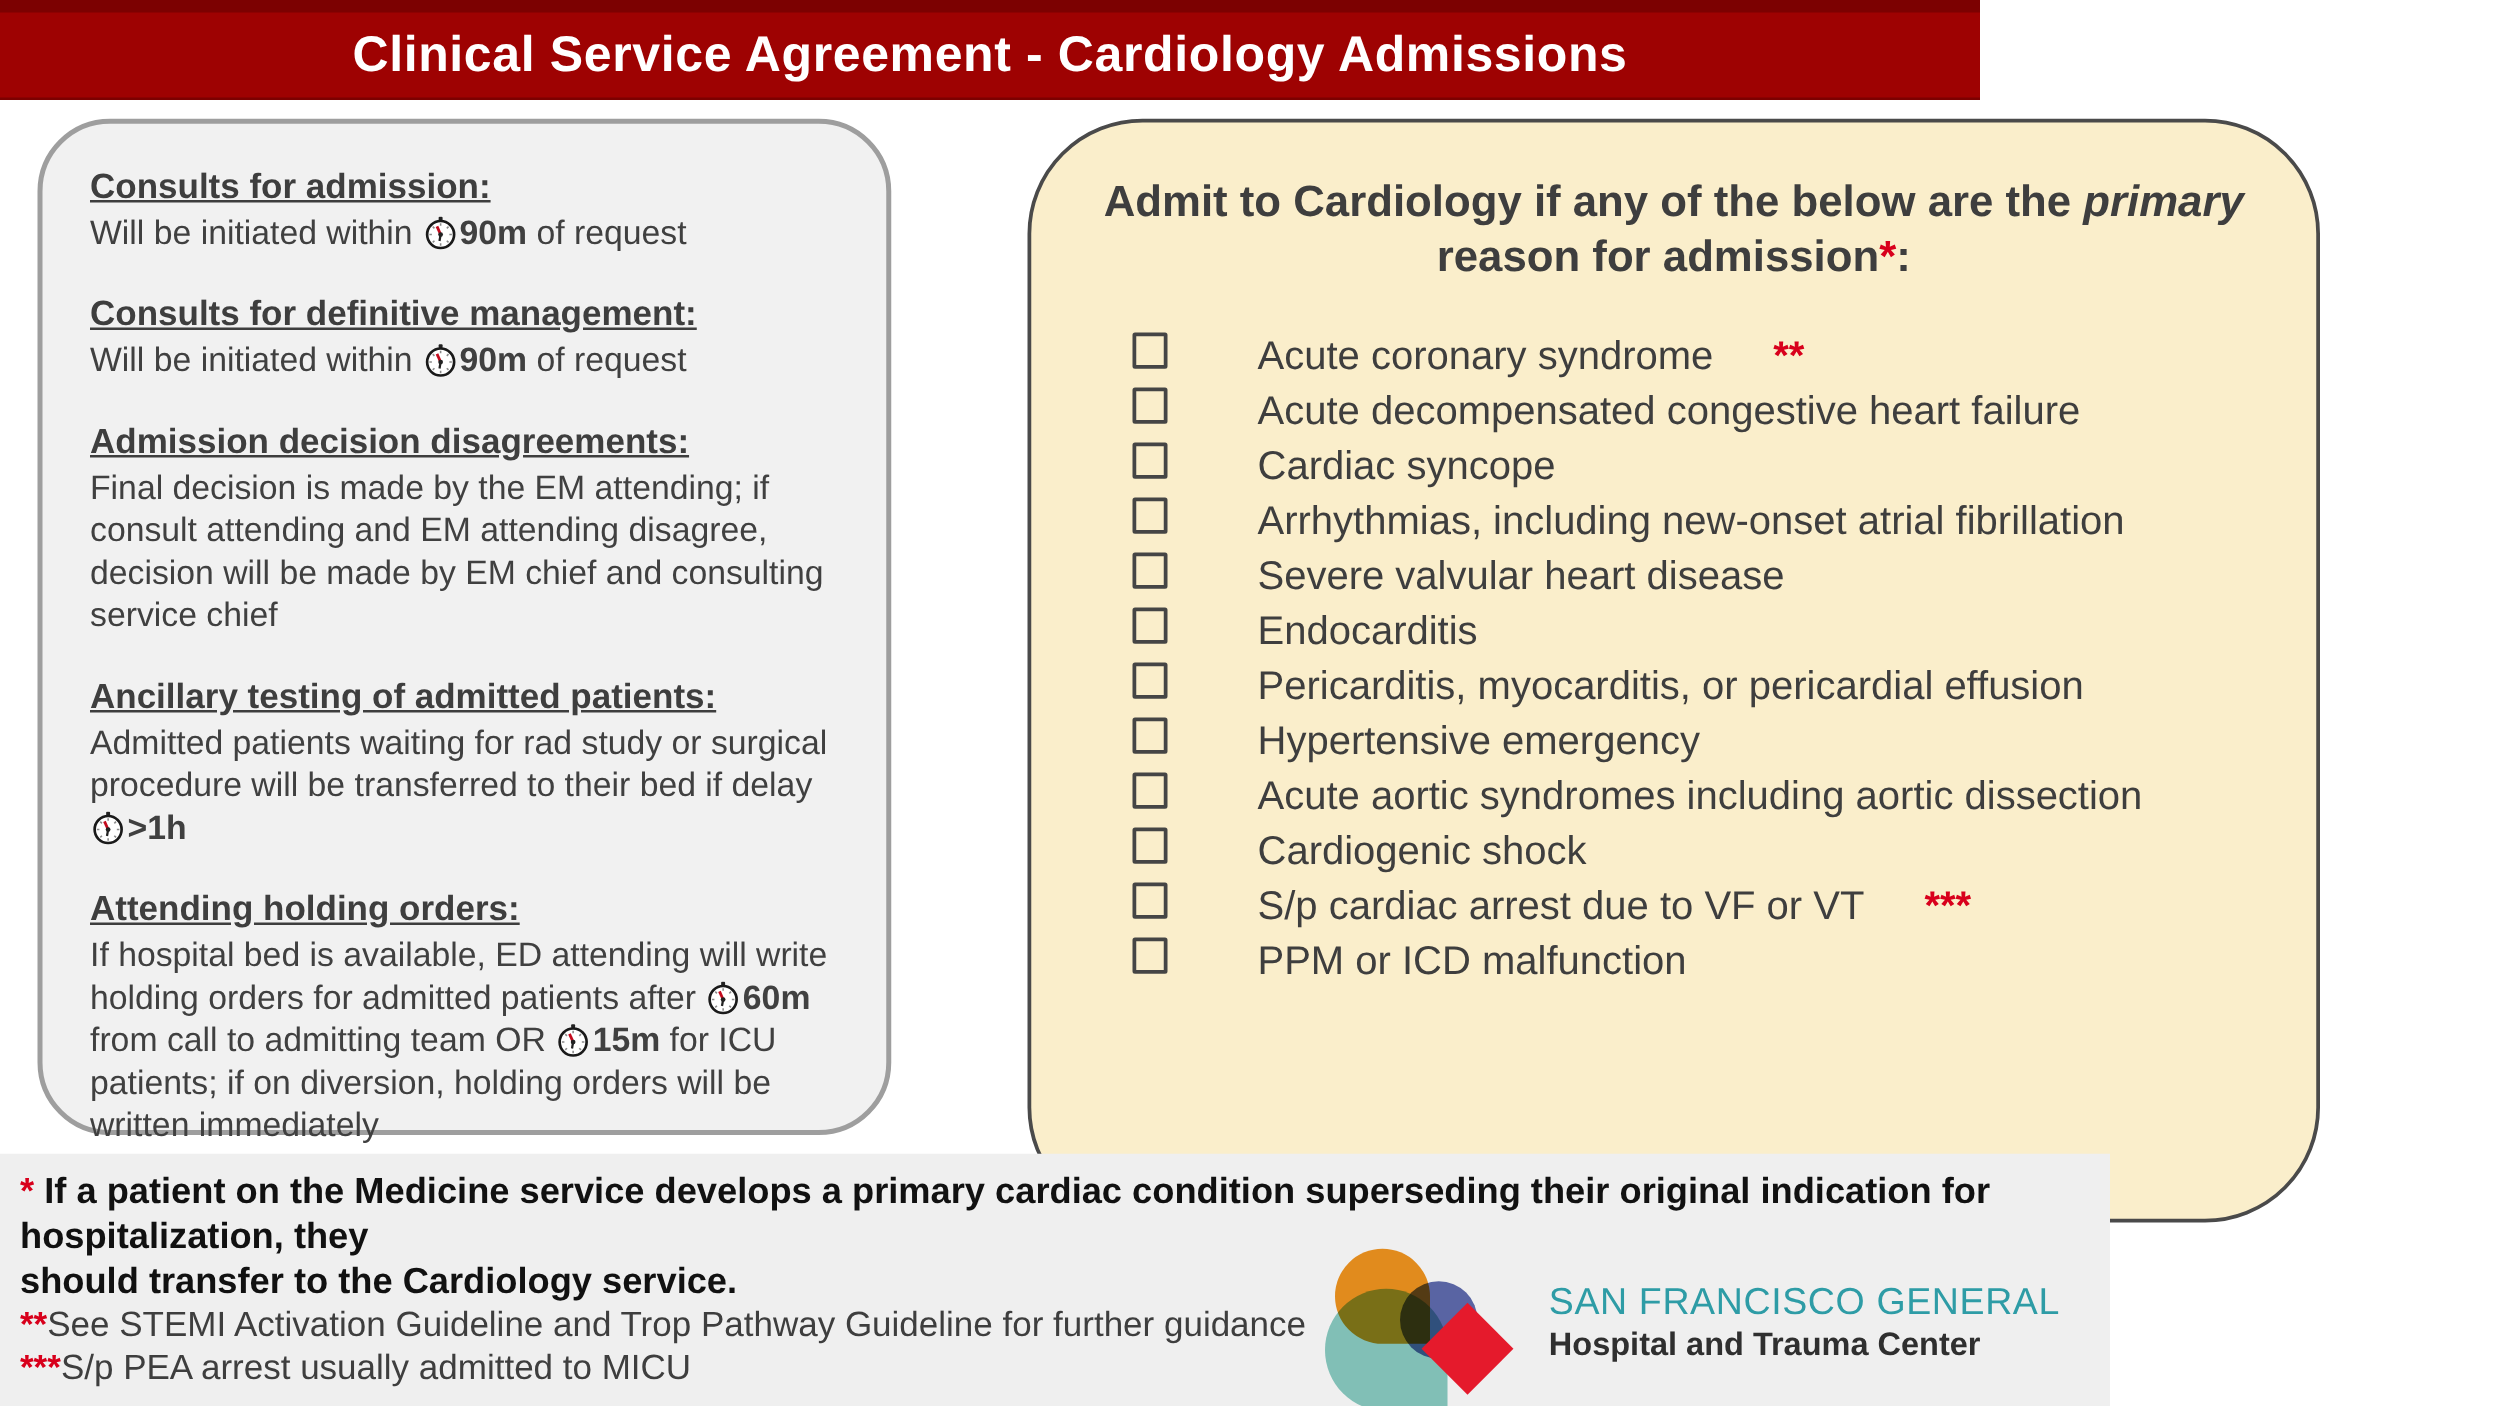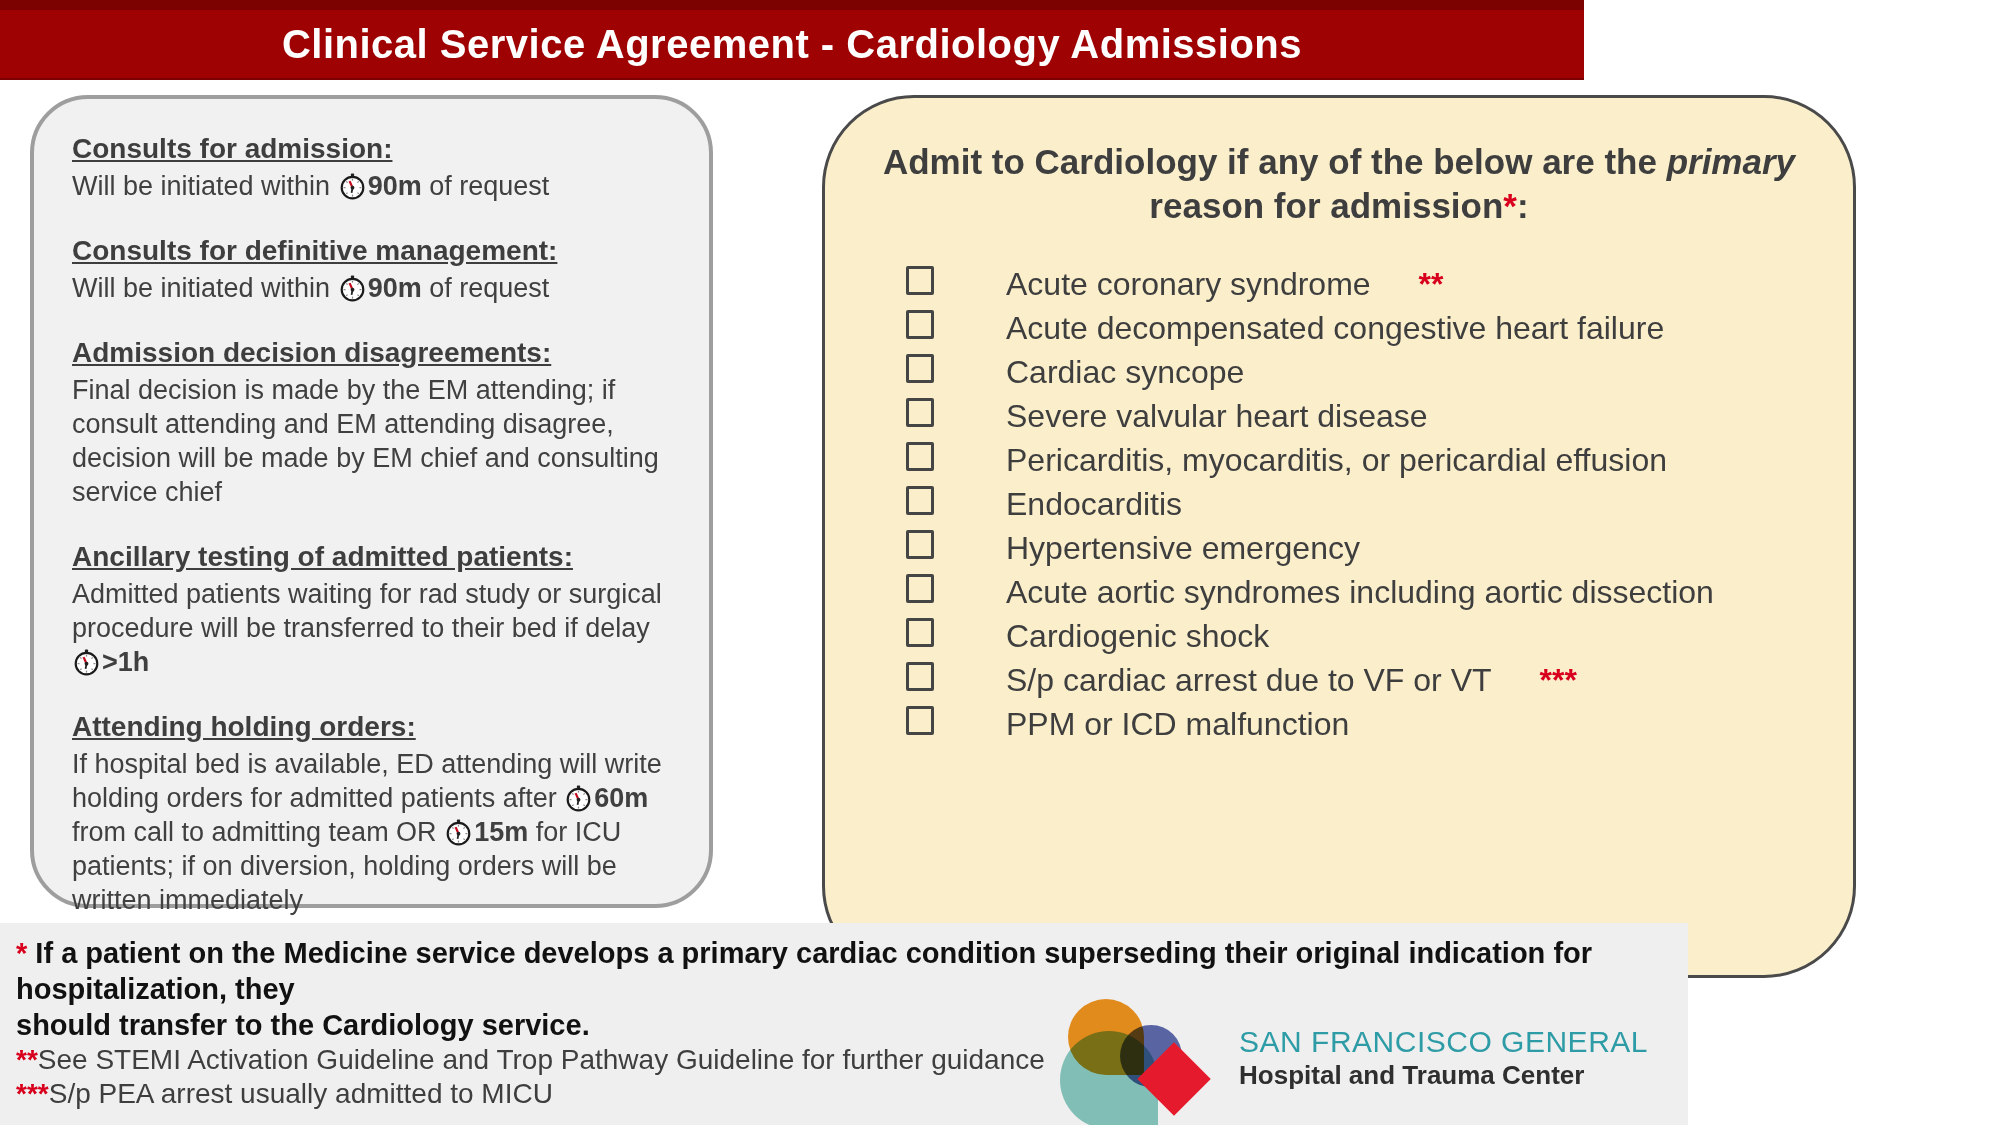--- a/index.html
+++ b/index.html
@@ -244,31 +244,36 @@
         <span class="check-label">Acute decompensated congestive heart failure</span>
         <span class="check-suffix"></span>
       </div>
     <div class="check-row">
         <span class="checkbox"></span>
         <span class="check-label">Cardiac syncope</span>
         <span class="check-suffix"></span>
       </div>
     <div class="check-row">
         <span class="checkbox"></span>
+        <span class="check-label">Arrhythmias, including new-onset atrial fibrillation</span>
+        <span class="check-suffix"></span>
+      </div>
+    <div class="check-row">
+        <span class="checkbox"></span>
         <span class="check-label">Severe valvular heart disease</span>
         <span class="check-suffix"></span>
       </div>
     <div class="check-row">
         <span class="checkbox"></span>
+        <span class="check-label">Endocarditis</span>
+        <span class="check-suffix"></span>
+      </div>
+    <div class="check-row">
+        <span class="checkbox"></span>
         <span class="check-label">Pericarditis, myocarditis, or pericardial effusion</span>
-        <span class="check-suffix"></span>
-      </div>
-    <div class="check-row">
-        <span class="checkbox"></span>
-        <span class="check-label">Endocarditis</span>
         <span class="check-suffix"></span>
       </div>
     <div class="check-row">
         <span class="checkbox"></span>
         <span class="check-label">Hypertensive emergency</span>
         <span class="check-suffix"></span>
       </div>
     <div class="check-row">
         <span class="checkbox"></span>
         <span class="check-label">Acute aortic syndromes including aortic dissection</span>

